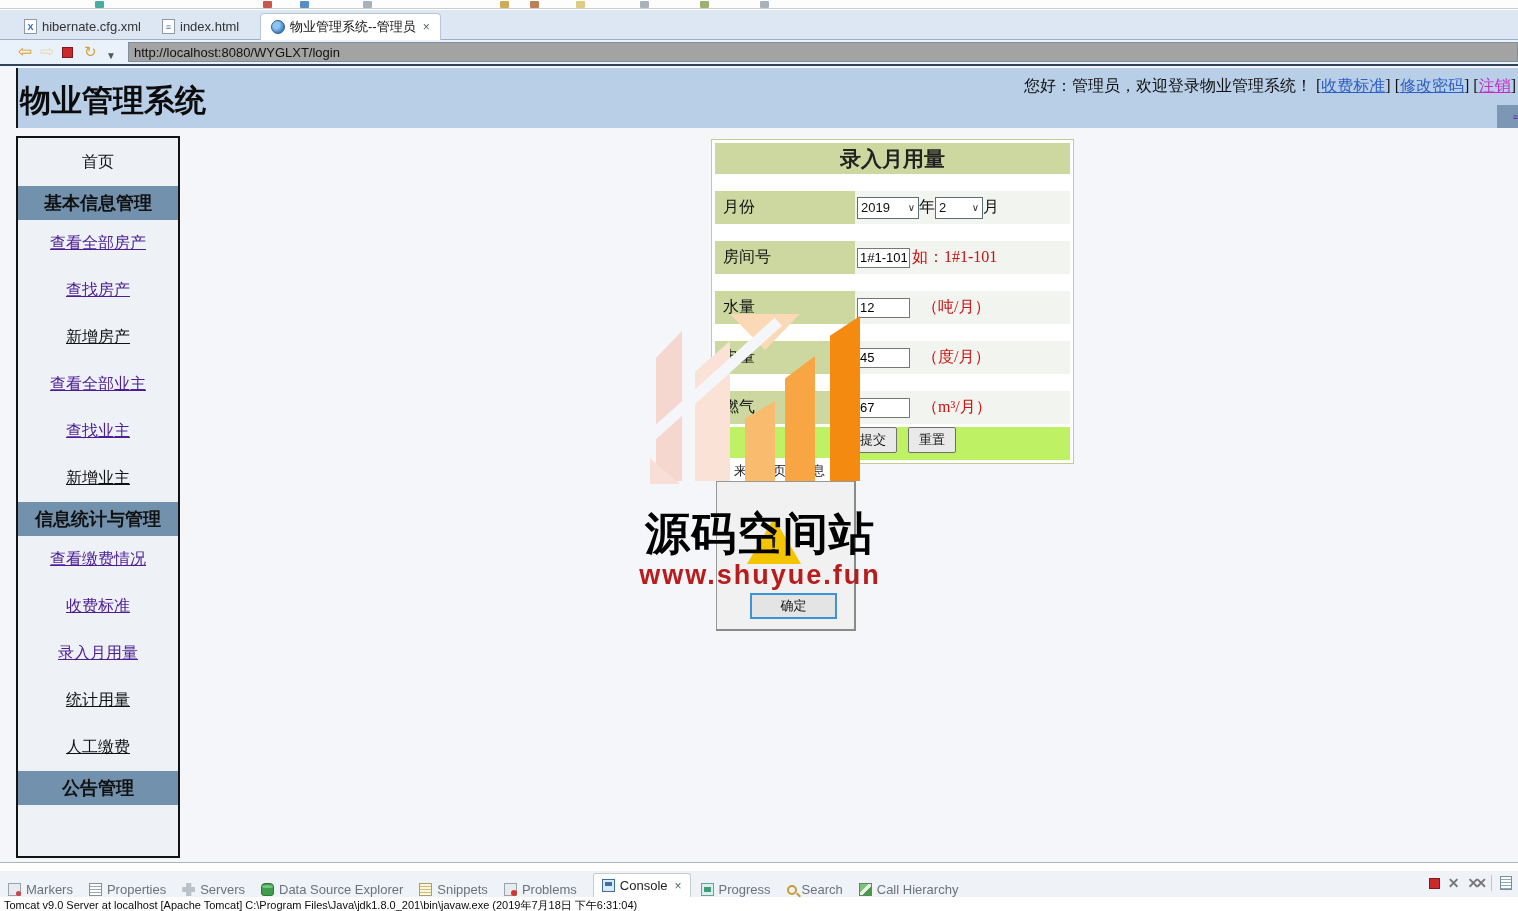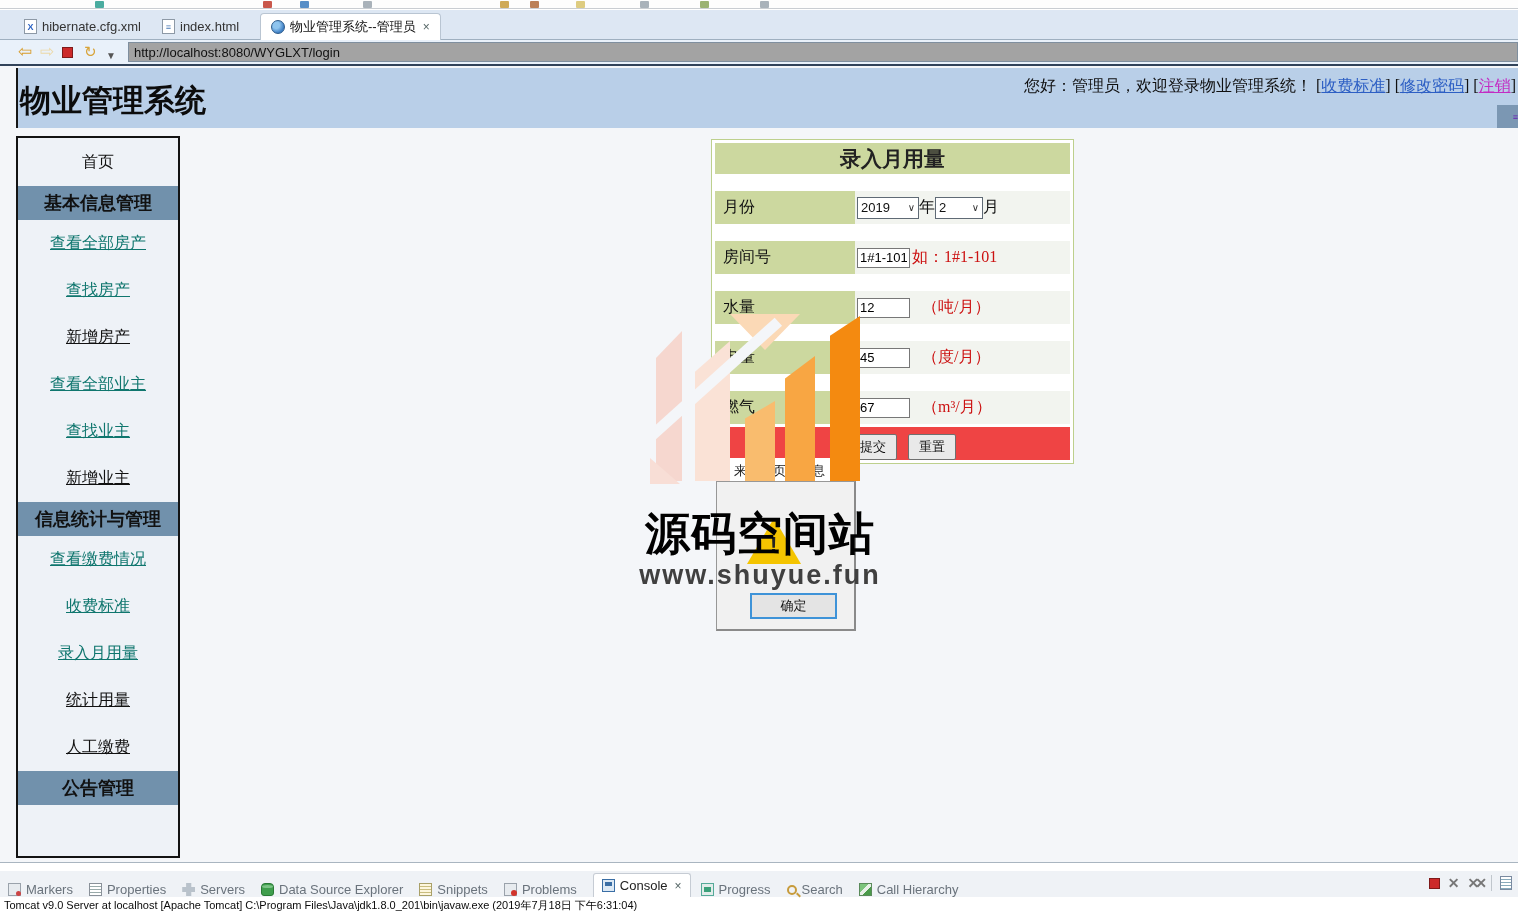--- a/index.html
+++ b/index.html
@@ -45,41 +45,41 @@
                  display:flex; align-items:center; justify-content:flex-end; overflow:hidden; }
 
   
   #sidebar { left:16px; top:70px; width:164px; height:722px; background:#eef2f7; border:2px solid #131313;
              display:flex; flex-direction:column; }
   .side-item { display:flex; align-items:center; justify-content:center;
                font-family:"Liberation Serif", serif; font-size:16px; color:#111; }
   .side-home { height:48px; }
   .side-header { height:34px; background:#7191ac; font-size:18px; font-weight:bold; }
   .side-link { height:47px; text-decoration:underline; cursor:pointer; }
-  .side-link.visited { color:#0f766e; }
+  .side-link.visited { color:#4c1d95; }
   .side-last { height:52px; }
 
   
   #form-outer { left:711px; top:73px; width:363px; background:#ffffff; border:1px solid #bdd08d; padding:3px; z-index:1; }
   .f-title { height:31px; background:#ccd89f; display:flex; align-items:center; justify-content:center;
              font-family:"Liberation Serif", serif; font-size:21px; font-weight:bold; color:#222; }
   .f-row { display:flex; margin-top:17px; height:33px; }
   .f-label { width:140px; background:#ccd89f; display:flex; align-items:center; padding-left:8px;
              font-family:"Liberation Serif", serif; font-size:16px; color:#111; }
   .f-val { flex:1; background:#f2f4ef; display:flex; align-items:center; padding-left:2px;
            font-family:"Liberation Serif", serif; font-size:16px; color:#111; }
   .f-input { width:53px; height:20px; border:1px solid #777; background:#fff; font-size:13px; padding:0 2px;
              font-family:"Liberation Sans", sans-serif; }
   .hint { color:#cc1111; margin-left:12px; }
   .hint.tight { margin-left:2px; }
   .fakeselect { display:inline-flex; align-items:center; justify-content:space-between; height:22px;
                 border:1px solid #5f6a75; background:#fff; font-size:13px; padding:0 3px; color:#111;
                 font-family:"Liberation Sans", sans-serif; cursor:default; }
   .chev { font-size:10px; color:#333; margin-left:3px; }
-  .f-btnrow { display:flex; margin-top:3px; height:33px; background:#ef4444; align-items:flex-end; padding-left:134px; }
+  .f-btnrow { display:flex; margin-top:3px; height:33px; background:#bef264; align-items:flex-start; padding-left:134px; }
   .f-btn { padding:3px 10px; background:#e9e9e9; border:1px solid #6f6f6f; border-radius:2px; font-size:13px;
            margin-right:11px; cursor:pointer; color:#111; }
 
   
   #logo { left:650px; top:246px; width:215px; height:172px; z-index:5; pointer-events:none; }
   .bar { position:absolute; bottom:3px; }
   #bar1 { left:6px;  width:26px; height:150px; background:#f6d7cf; clip-path:polygon(0 18%,100% 0,100% 100%,0 100%); }
   #bar2 { left:45px; width:35px; height:140px; background:#fae2d6; clip-path:polygon(0 22%,100% 0,100% 100%,0 100%); }
   #tri-down { position:absolute; left:80px; top:2px; width:0; height:0;
               border-left:35px solid transparent; border-right:35px solid transparent; border-top:36px solid #fbd9b6; }
@@ -101,21 +101,21 @@
               border-left:27px solid transparent; border-right:27px solid transparent; border-bottom:46px solid #f4c400; }
   #warn-tri:after { content:"!"; position:absolute; left:-4px; top:14px; font-weight:bold; font-size:22px; color:#222; }
   #dlg-ok { position:absolute; left:33px; top:111px; width:87px; height:26px; background:#e4e4e4;
             border:2px solid #3e93d8; font-size:13px; color:#111; cursor:pointer;
             font-family:"Liberation Sans", sans-serif; }
 
   
   #wm-brand { left:640px; top:438px; width:240px; text-align:center; z-index:8; pointer-events:none;
               font-size:45px; font-weight:900; letter-spacing:1px; color:#000; white-space:nowrap; }
   #wm-site  { left:634px; top:494px; width:252px; text-align:center; z-index:8; pointer-events:none;
-              font-size:27px; font-weight:bold; letter-spacing:2px; color:#404040; white-space:nowrap; }
+              font-size:27px; font-weight:bold; letter-spacing:2px; color:#b91c1c; white-space:nowrap; }
 
   
   #bottom-sep { left:0; top:862px; width:1518px; height:9px; background:#fff; border-top:1px solid #a9b5c0; }
   #viewtabs { left:0; top:871px; width:1518px; height:26px; background:#eff2f6; display:flex; align-items:flex-end;
               padding-left:8px; font-size:13px; color:#6a737c; }
   .vtab { display:flex; align-items:center; margin-right:16px; white-space:nowrap; cursor:pointer; }
   .vtab.active { background:#fff; border:1px solid #c6ccd4; border-bottom:none; border-radius:3px 3px 0 0;
                  padding:4px 8px; color:#222; margin-right:10px; }
   .ic { width:13px; height:13px; display:inline-block; margin-right:5px; position:relative; flex:none; }
   .ic-markers { background:#e7ebef; border:1px solid #9aa2ab; }

